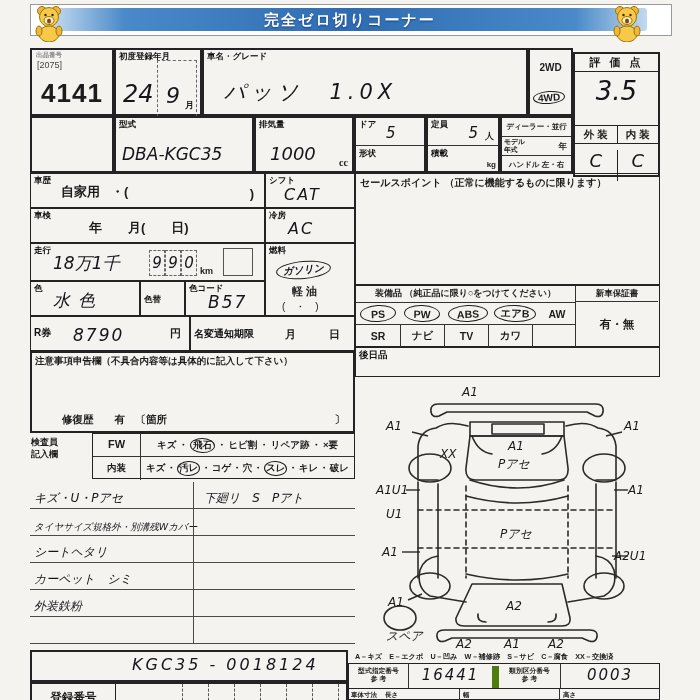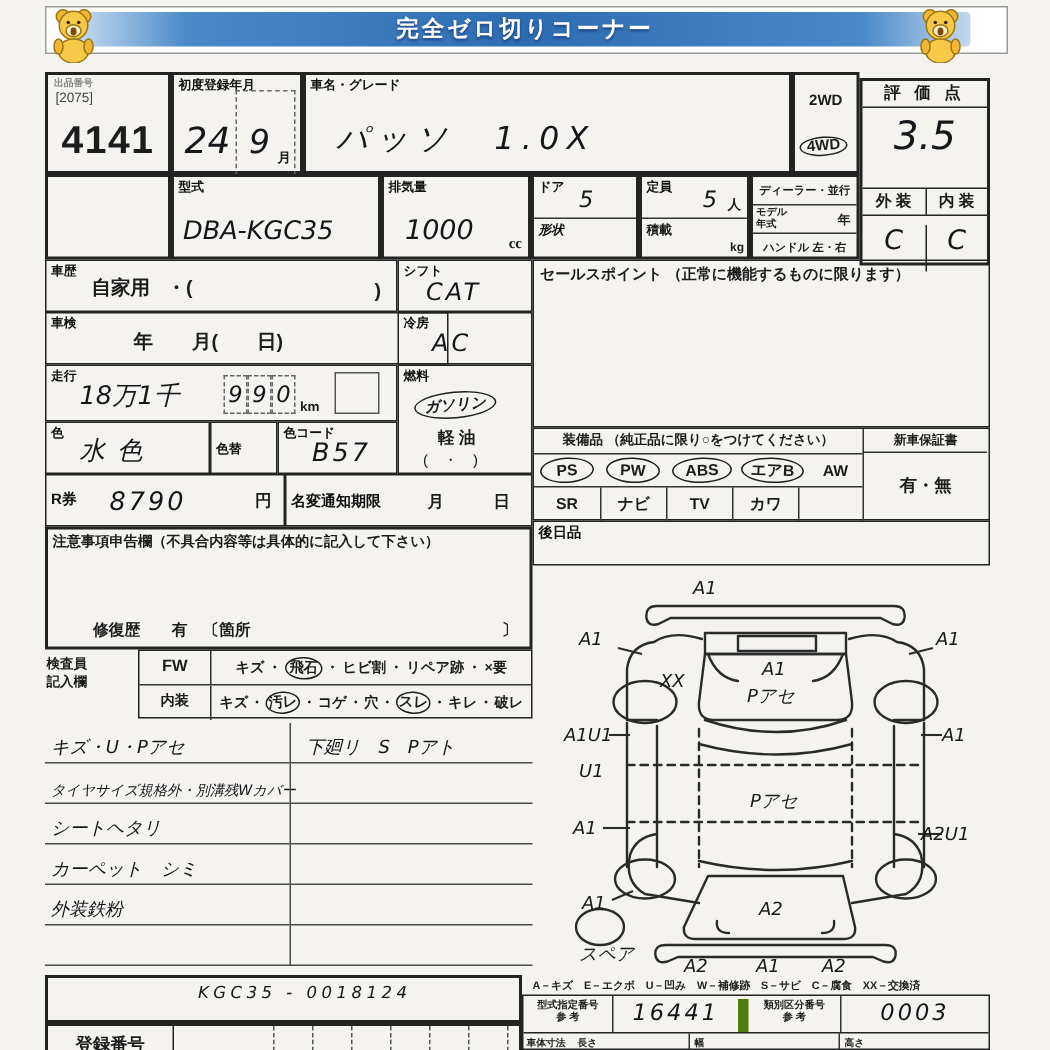--- a/index.html
+++ b/index.html
@@ -108,21 +108,21 @@
   <div class="cell b2" style="left:254px;top:116px;width:100px;height:57px;">
     <span class="lbl">排気量</span>
     <span class="abs hw" style="left:14px;bottom:7px;font-size:18px;">1000</span>
     <span class="abs" style="right:4px;bottom:3px;font-size:10px;font-weight:bold;font-family:Liberation Serif, serif;">cc</span>
   </div>
   <div class="cell b2" style="left:354px;top:116px;width:72px;height:57px;">
     <div class="abs" style="top:0;left:0;width:100%;height:28px;border-bottom:1px solid #333;box-sizing:border-box;">
       <span class="lbl">ドア</span>
       <span class="abs hw" style="left:30px;top:6px;font-size:15px;">5</span>
     </div>
-    <span class="lbl" style="top:30px;font-style:italic;">形状</span>
+    <span class="lbl" style="top:30px;">形状</span>
   </div>
   <div class="cell b2" style="left:426px;top:116px;width:74px;height:57px;">
     <div class="abs" style="top:0;left:0;width:100%;height:28px;border-bottom:1px solid #333;box-sizing:border-box;">
       <span class="lbl">定員</span>
       <span class="abs hw" style="right:20px;top:6px;font-size:15px;">5</span>
       <span class="abs" style="right:4px;top:12px;font-size:9px;font-weight:bold;">人</span>
     </div>
     <span class="lbl" style="top:30px;">積載</span>
     <span class="abs" style="right:2px;bottom:2px;font-size:8px;font-weight:bold;">kg</span>
   </div>
@@ -139,21 +139,21 @@
   <div class="cell" style="left:30px;top:173px;width:235px;height:35px;">
     <span class="lbl">車歴</span>
     <span class="abs" style="left:30px;bottom:6px;font-size:13px;font-weight:bold;">自家用</span>
     <span class="abs" style="left:80px;bottom:6px;font-size:13px;font-weight:bold;">・(</span>
     <span class="abs" style="right:10px;bottom:6px;font-size:13px;font-weight:bold;">)</span>
   </div>
   <div class="cell" style="left:265px;top:173px;width:90px;height:35px;">
     <span class="lbl">シフト</span>
     <span class="abs hw" style="left:18px;bottom:3px;font-size:16px;letter-spacing:2px;">CAT</span>
   </div>
-  <div class="cell" style="left:30px;top:208px;width:269px;height:35px;text-align:center;">
+  <div class="cell" style="left:30px;top:208px;width:235px;height:35px;text-align:center;">
     <span class="lbl">車検</span>
     <span class="abs" style="left:58px;bottom:5px;font-size:13px;font-weight:bold;">年　　月(　　日)</span>
   </div>
   <div class="cell" style="left:265px;top:208px;width:90px;height:35px;">
     <span class="lbl">冷房</span>
     <span class="abs hw" style="left:22px;bottom:4px;font-size:16px;letter-spacing:2px;">AC</span>
   </div>
   <div class="cell" style="left:30px;top:243px;width:235px;height:38px;">
     <span class="lbl">走行</span>
     <span class="abs hw" style="left:22px;bottom:5px;font-size:17px;">18万1千</span>
@@ -268,21 +268,21 @@
       </div>
     <div class="noteL" style="top:135px;">
         <span class="ntx hw"></span>
       </div>
     <div class="noteR" style="top:135px;">
         <span class="ntx hw"></span>
       </div>
   </div>
 
   <div class="cell b2" style="left:30px;top:650px;width:318px;height:32px;">
-    <span class="abs hw" style="left:100px;top:3px;font-size:11px;letter-spacing:3px;">KGC35 - 0018124</span>
+    <span class="abs hw" style="left:100px;top:3px;font-size:16px;letter-spacing:3px;">KGC35 - 0018124</span>
   </div>
 
   <div class="cell b2" style="left:30px;top:682px;width:318px;height:30px;">
     <span class="abs" style="left:0;top:0;width:84px;height:100%;border-right:1.5px solid #232323;box-sizing:border-box;text-align:center;font-size:11.5px;font-weight:bold;line-height:26px;">登録番号</span>
     <span class="abs" style="left:150px;top:0;height:100%;border-left:1.5px dashed #555;"></span>
     <span class="abs" style="left:176px;top:0;height:100%;border-left:1.5px dashed #555;"></span>
     <span class="abs" style="left:202px;top:0;height:100%;border-left:1.5px dashed #555;"></span>
     <span class="abs" style="left:228px;top:0;height:100%;border-left:1.5px dashed #555;"></span>
     <span class="abs" style="left:254px;top:0;height:100%;border-left:1.5px dashed #555;"></span>
     <span class="abs" style="left:280px;top:0;height:100%;border-left:1.5px dashed #555;"></span>

